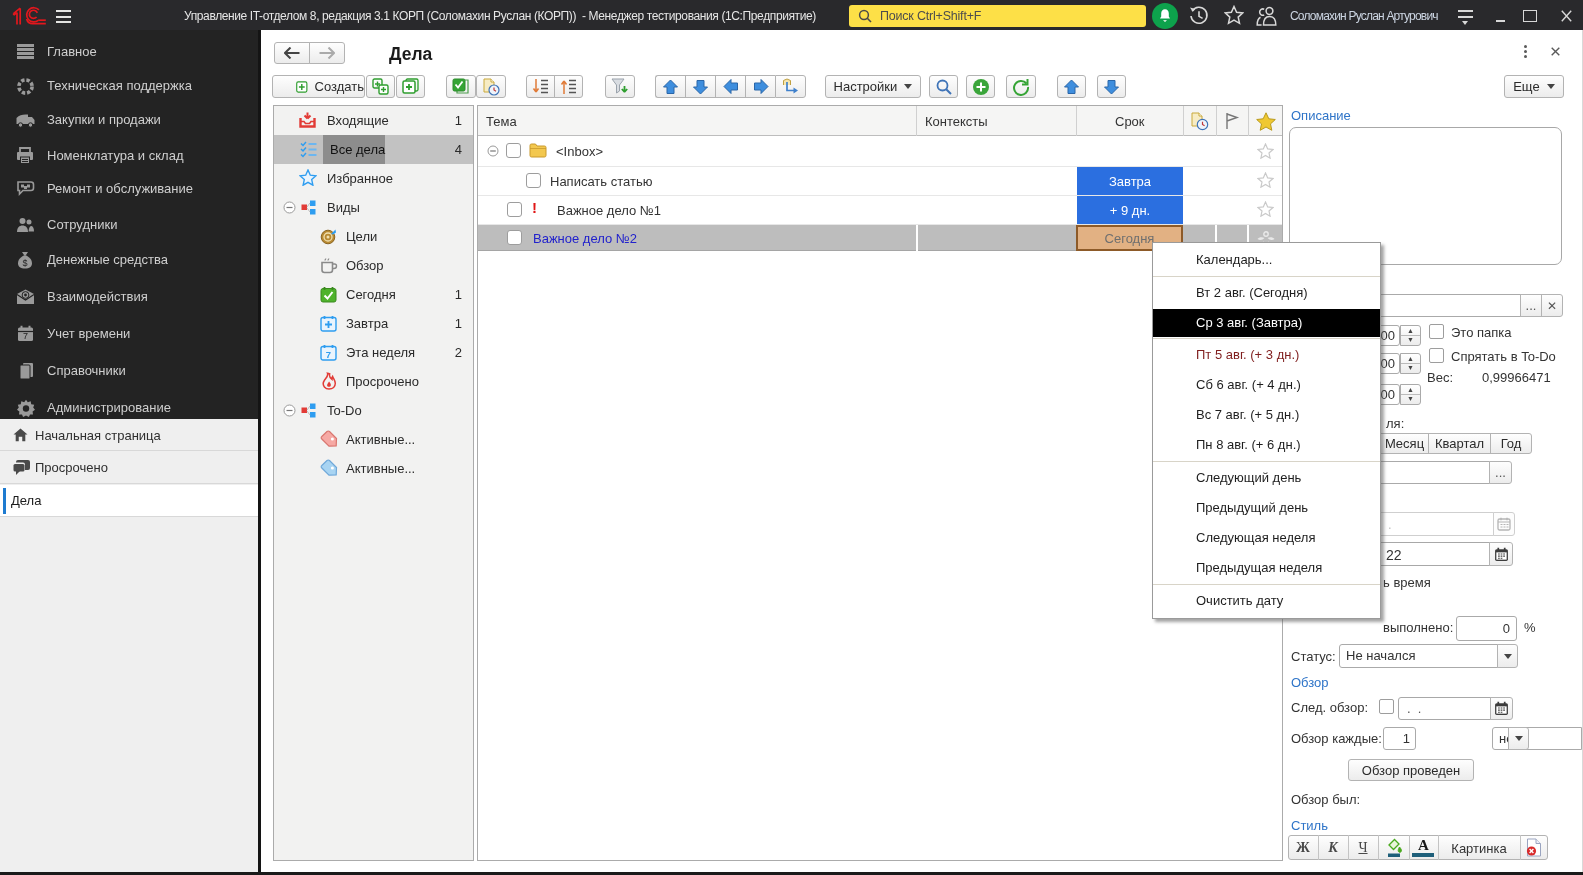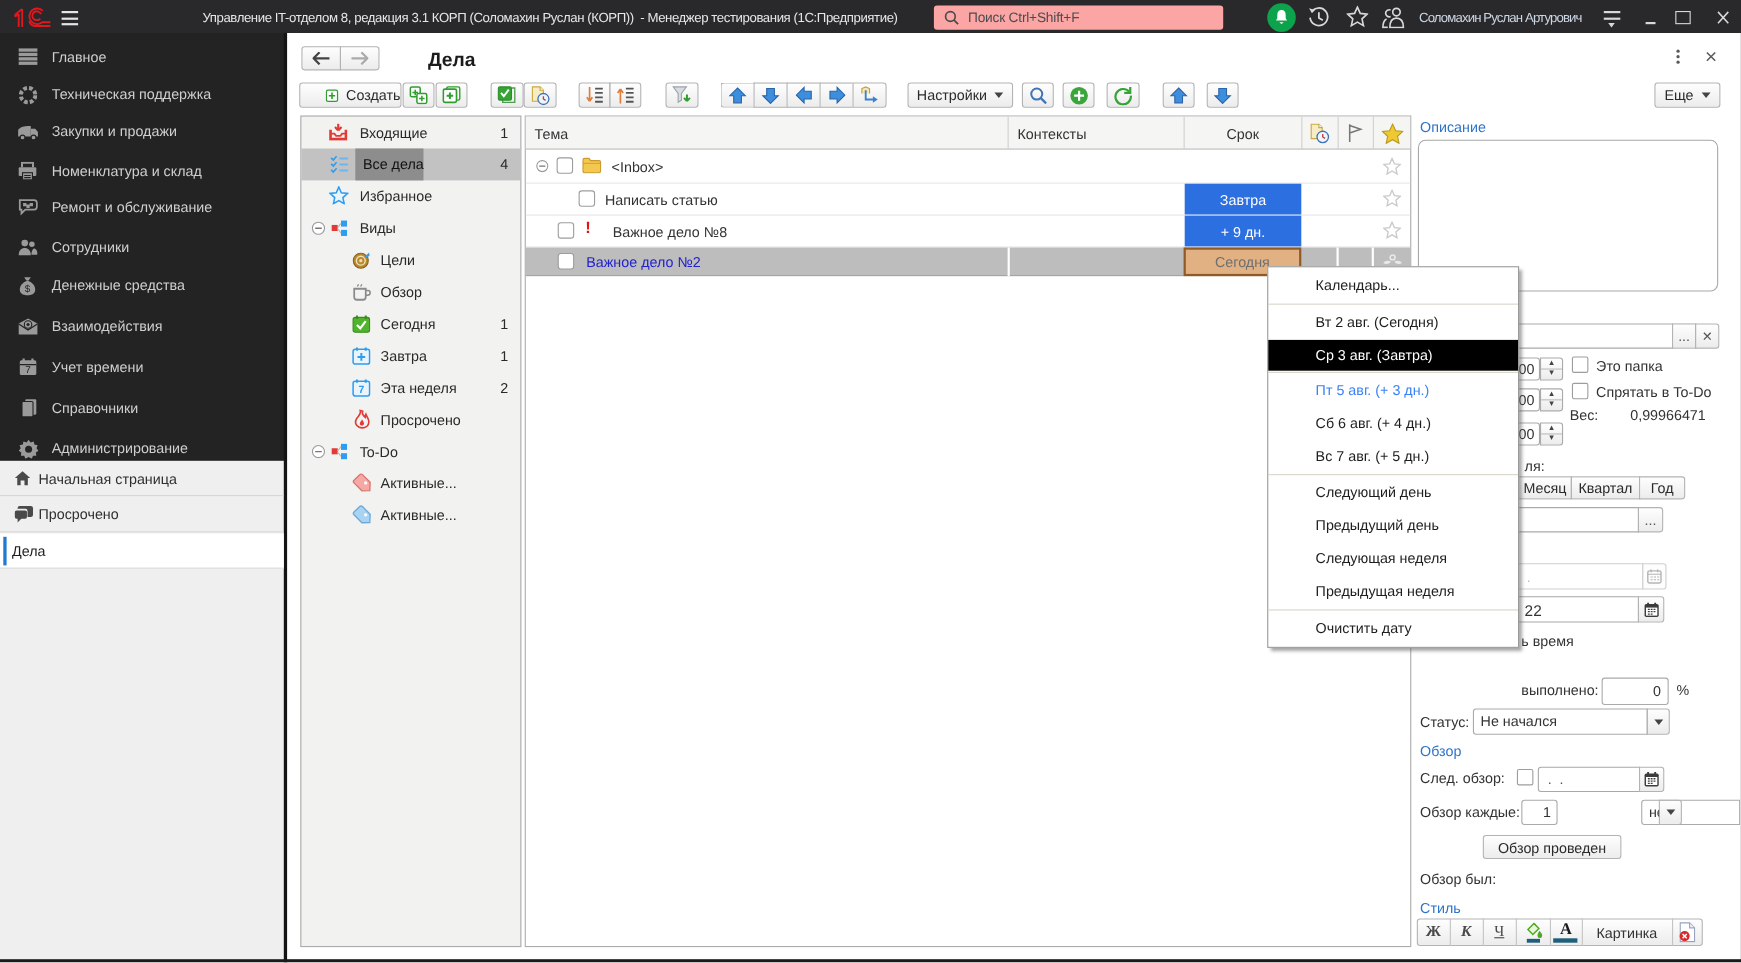--- a/index.html
+++ b/index.html
@@ -22,21 +22,21 @@
 <path d="M26.2 14.2 L33.8 14.2"></path>
 <path d="M14.6 13.0 C15.4 15.8 17.9 17.6 20.5 17.6 L33.8 17.6"></path>
 </g>
   </svg>
 <div class="abs" style="left:56px;top:10px;width:15px;height:13px">
  <div style="height:2px;background:#e4e4e4;margin-bottom:3.5px"></div>
  <div style="height:2px;background:#e4e4e4;margin-bottom:3.5px"></div>
  <div style="height:2px;background:#e4e4e4"></div>
 </div>
 <div class="abs" style="left:184px;top:9px;color:#e6e6e6;font-size:12px;letter-spacing:-0.38px">Управление IT-отделом 8, редакция 3.1 КОРП (Соломахин Руслан (КОРП))&nbsp; - Менеджер тестирования (1С:Предприятие)</div>
-<div class="abs" style="left:849px;top:5px;width:263px;height:22px;background:#fca5a5;border-radius:3px">
+<div class="abs" style="left:849px;top:5px;width:297px;height:22px;background:#fde047;border-radius:3px">
  <svg width="14" height="14" style="position:absolute;left:9px;top:4px" viewBox="0 0 14 14">
       <circle cx="6" cy="6" r="4.4" fill="none" stroke="#4a4a4a" stroke-width="1.5"></circle>
       <line x1="9.3" y1="9.3" x2="13" y2="13" stroke="#4a4a4a" stroke-width="1.6"></line>
     </svg>
  <div style="position:absolute;left:31px;top:4px;color:#4d4d4d;font-size:12.5px;letter-spacing:-0.2px">Поиск Ctrl+Shift+F</div>
 </div>
 <div class="abs" style="left:1152px;top:3px;width:26px;height:26px;border-radius:50%;background:#0da24c">
  <svg width="16" height="16" style="position:absolute;left:5px;top:5px" viewBox="0 0 16 16">
       <path d="M8 1.2 C5.6 1.2 4.2 3 4.2 5.4 L4.2 8.6 L3 10.6 L13 10.6 L11.8 8.6 L11.8 5.4 C11.8 3 10.4 1.2 8 1.2 Z" fill="#fff"></path>
       <path d="M6 12.3 L10 12.3 L8 13.9 Z" fill="#fff"></path>
@@ -444,21 +444,21 @@
 
 <div class="cb" style="left:526px;top:173px"></div>
 <div class="abs" style="left:550px;top:174px;color:#333">Написать статью</div>
 <div class="abs" style="left:1077px;top:167px;width:106px;height:28px;background:#2b6fe0;color:#fff;display:flex;align-items:center;justify-content:center">Завтра</div>
 <svg class="abs" style="left:1257px;top:172px" width="17" height="16" viewBox="0 0 17 16">
       <path d="M8.5 1 L10.7 5.9 L16 6.5 L12 10 L13.1 15.2 L8.5 12.5 L3.9 15.2 L5 10 L1 6.5 L6.3 5.9 Z" fill="#fff" stroke="#c9c9c9" stroke-width="1.2"></path>
     </svg>
 
 <div class="cb" style="left:507px;top:202px"></div>
 <div class="abs" style="left:532px;top:199px;color:#e01616;font-weight:bold;font-size:15px">!</div>
-<div class="abs" style="left:557px;top:203px;color:#333">Важное дело №8</div>
+<div class="abs" style="left:557px;top:203px;color:#333">Важное дело №1</div>
 <div class="abs" style="left:1077px;top:196px;width:106px;height:28px;background:#2b6fe0;color:#fff;display:flex;align-items:center;justify-content:center">+ 9 дн.</div>
 <svg class="abs" style="left:1257px;top:201px" width="17" height="16" viewBox="0 0 17 16">
       <path d="M8.5 1 L10.7 5.9 L16 6.5 L12 10 L13.1 15.2 L8.5 12.5 L3.9 15.2 L5 10 L1 6.5 L6.3 5.9 Z" fill="#fff" stroke="#c9c9c9" stroke-width="1.2"></path>
     </svg>
 
 <div class="abs" style="left:478px;top:225px;width:804px;height:26px;background:#bdbdbd;border-bottom:1px solid #a5a5a5"></div>
 <div class="abs" style="left:916px;top:225px;width:2px;height:26px;background:#fff"></div>
 <div class="abs" style="left:1215px;top:225px;width:2px;height:26px;background:#fff"></div>
 <div class="abs" style="left:1247px;top:225px;width:2px;height:26px;background:#fff"></div>
 <div class="cb" style="left:507px;top:230px"></div>
@@ -594,23 +594,24 @@
       <path d="M4.6 11.1 L8.4 14.9 M8.4 11.1 L4.6 14.9" stroke="#fff" stroke-width="1.4"></path>
     </svg>
 </div>
 
 <div id="menu" class="abs" style="left:1152px;top:242px;width:229px;background:#fff;border:1px solid #9a9a9a;box-shadow:3px 3px 3px rgba(90,90,90,0.55);padding:2px 0;z-index:50">
 <div style="height:30px;line-height:30px;padding-left:43px;color:#1e1e1e">Календарь...</div>
 <div style="height:1px;background:#d8d4c8;margin:1px 0"></div>
 <div style="height:30px;line-height:30px;padding-left:43px;color:#1e1e1e">Вт 2 авг. (Сегодня)</div>
 <div style="height:28px;line-height:28px;margin:1px 0;padding-left:43px;color:#fff;background:#000">Ср 3 авг. (Завтра)</div>
 <div style="height:1px;background:#d8d4c8;margin:1px 0"></div>
-<div style="height:30px;line-height:30px;padding-left:43px;color:#3b82f6">Пт 5 авг. (+ 3 дн.)</div>
+<div style="height:30px;line-height:30px;padding-left:43px;color:#7f1d1d">Пт 5 авг. (+ 3 дн.)</div>
 <div style="height:30px;line-height:30px;padding-left:43px;color:#1e1e1e">Сб 6 авг. (+ 4 дн.)</div>
 <div style="height:30px;line-height:30px;padding-left:43px;color:#1e1e1e">Вс 7 авг. (+ 5 дн.)</div>
+<div style="height:30px;line-height:30px;padding-left:43px;color:#1e1e1e">Пн 8 авг. (+ 6 дн.)</div>
 <div style="height:1px;background:#d8d4c8;margin:1px 0"></div>
 <div style="height:30px;line-height:30px;padding-left:43px;color:#1e1e1e">Следующий день</div>
 <div style="height:30px;line-height:30px;padding-left:43px;color:#1e1e1e">Предыдущий день</div>
 <div style="height:30px;line-height:30px;padding-left:43px;color:#1e1e1e">Следующая неделя</div>
 <div style="height:30px;line-height:30px;padding-left:43px;color:#1e1e1e">Предыдущая неделя</div>
 <div style="height:1px;background:#d8d4c8;margin:1px 0"></div>
 <div style="height:30px;line-height:30px;padding-left:43px;color:#1e1e1e">Очистить дату</div>
 </div>
 
 <div class="abs" style="left:1582px;top:30px;width:1px;height:845px;background:#d9d9d9"></div>

